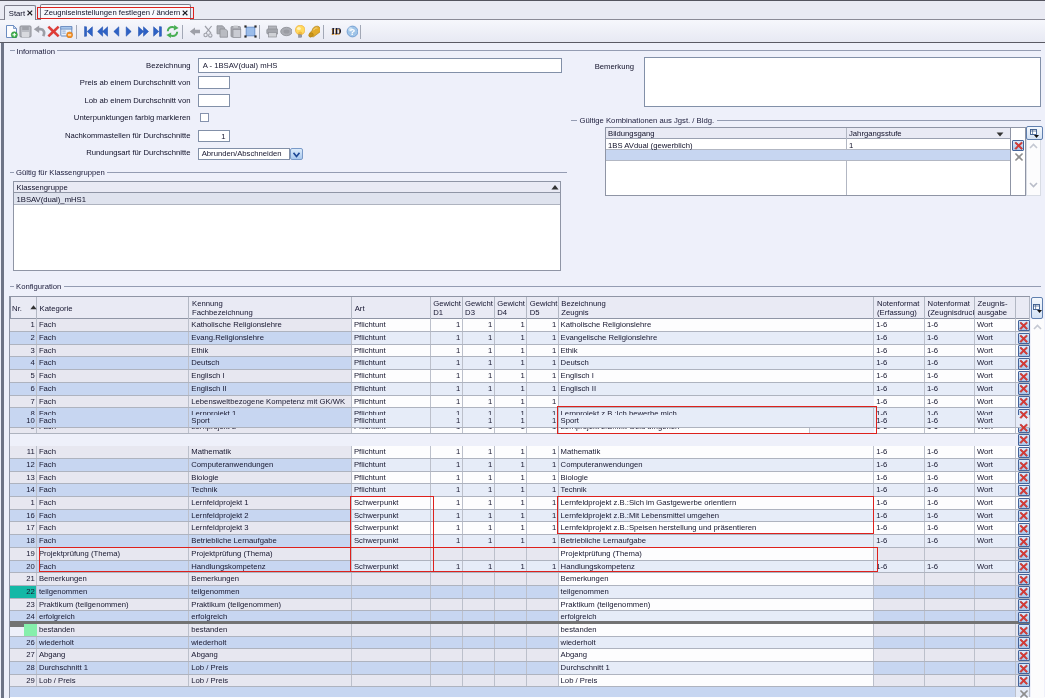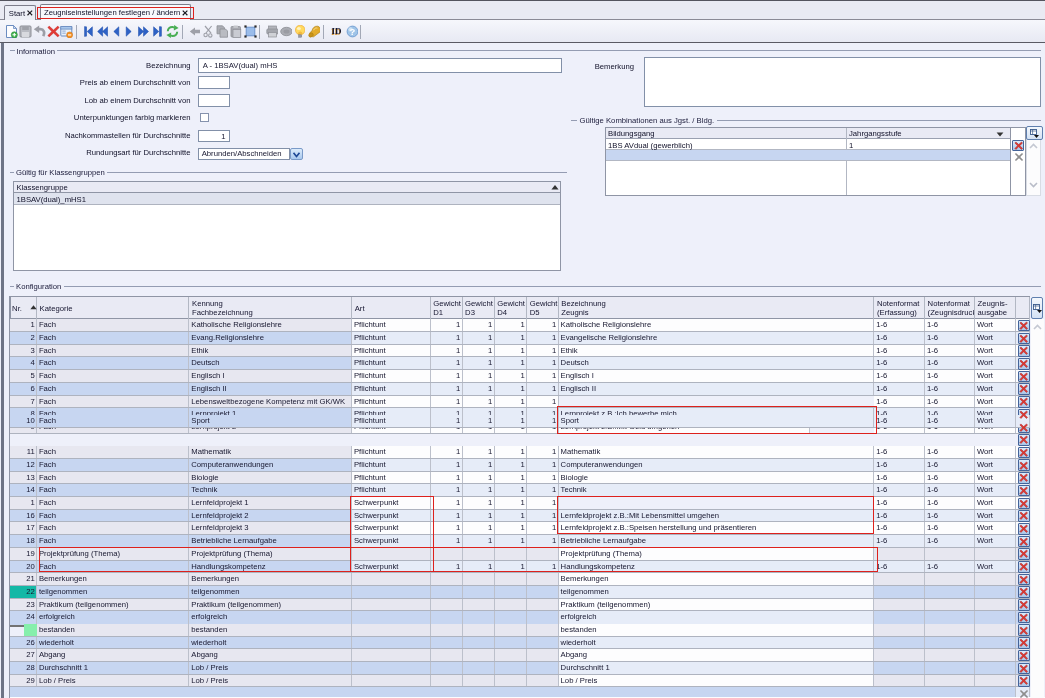--- a/index.html
+++ b/index.html
@@ -500,20 +500,21 @@
   </svg>
 <div class="row" style="top:497.0558px;height:12.6897px;border-bottom:1px solid #aeb3bf">
     <div class="cell cr" style="left:0.0px;width:27.5px;background:#e7e7f0">1</div>
     <div class="cell " style="left:27.5px;width:152.4px;background:#e7e7f0">Fach</div>
     <div class="cell " style="left:179.9px;width:162.7px;background:#e7e7f0">Lernfeldprojekt 1</div>
     <div class="cell " style="left:342.59999999999997px;width:78.5px;background:#fdfdfe">Schwerpunkt</div>
     <div class="cell cr" style="left:421.09999999999997px;width:31.900000000000034px;background:#fdfdfe">1</div>
     <div class="cell cr" style="left:453.0px;width:32.099999999999966px;background:#fdfdfe">1</div>
     <div class="cell cr" style="left:485.09999999999997px;width:32.50000000000006px;background:#fdfdfe">1</div>
     <div class="cell cr" style="left:517.6px;width:31.59999999999991px;background:#fdfdfe">1</div>
+    <div class="cell " style="left:549.1999999999999px;width:315.70000000000005px;background:#fdfdfe">Lernfeldprojekt z.B.:Sich im Gastgewerbe orientiern</div>
     <div class="cell " style="left:864.9px;width:50.60000000000002px;background:#fdfdfe">1-6</div>
     <div class="cell " style="left:915.5px;width:50.0px;background:#fdfdfe">1-6</div>
     <div class="cell " style="left:965.5px;width:40.69999999999993px;background:#fdfdfe">Wort</div>
     <div class="cell " style="left:1006.1999999999999px;width:14.700000000000045px;background:#fdfdfe"></div>
   </div>
 <div class="xbtn" style="left:1018.2px;top:497.5558px"></div>
 <svg style="position:absolute;left:1019.3px;top:498.6558px;width:9.4px;height:9.4px;z-index:4" viewBox="0 0 12 12">
     <path d="M2.4 1.2 L6 4.6 L9.6 1.2 L10.9 2.5 L7.5 6 L10.9 9.5 L9.6 10.8 L6 7.4 L2.4 10.8 L1.1 9.5 L4.5 6 L1.1 2.5 Z" fill="#e03a33" stroke="#a61f1f" stroke-width="0.6"></path>
   </svg>
 <div class="row" style="top:509.7455px;height:12.6897px;border-bottom:1px solid #aeb3bf">
@@ -661,21 +662,21 @@
     <div class="cell " style="left:549.1999999999999px;width:315.70000000000005px;background:#fdfdfe">Praktikum (teilgenommen)</div>
     <div class="cell " style="left:864.9px;width:50.60000000000002px;background:#e7e7f0"></div>
     <div class="cell " style="left:915.5px;width:50.0px;background:#e7e7f0"></div>
     <div class="cell " style="left:965.5px;width:40.69999999999993px;background:#e7e7f0"></div>
     <div class="cell " style="left:1006.1999999999999px;width:14.700000000000045px;background:#e7e7f0"></div>
   </div>
 <div class="xbtn" style="left:1018.2px;top:599.0734px"></div>
 <svg style="position:absolute;left:1019.3px;top:600.1734px;width:9.4px;height:9.4px;z-index:4" viewBox="0 0 12 12">
     <path d="M2.4 1.2 L6 4.6 L9.6 1.2 L10.9 2.5 L7.5 6 L10.9 9.5 L9.6 10.8 L6 7.4 L2.4 10.8 L1.1 9.5 L4.5 6 L1.1 2.5 Z" fill="#e03a33" stroke="#a61f1f" stroke-width="0.6"></path>
   </svg>
-<div class="row" style="top:611.2631px;height:16px;border-bottom:2px solid #737373">
+<div class="row" style="top:611.2631px;height:16px;border-bottom:6px solid #737373">
     <div class="cell cr" style="left:0.0px;width:27.5px;background:#c7d6f1">24</div>
     <div class="cell " style="left:27.5px;width:152.4px;background:#c7d6f1">erfolgreich</div>
     <div class="cell " style="left:179.9px;width:162.7px;background:#c7d6f1">erfolgreich</div>
     <div class="cell " style="left:342.59999999999997px;width:78.5px;background:#c7d6f1"></div>
     <div class="cell cr" style="left:421.09999999999997px;width:31.900000000000034px;background:#c7d6f1"></div>
     <div class="cell cr" style="left:453.0px;width:32.099999999999966px;background:#c7d6f1"></div>
     <div class="cell cr" style="left:485.09999999999997px;width:32.50000000000006px;background:#c7d6f1"></div>
     <div class="cell cr" style="left:517.6px;width:31.59999999999991px;background:#c7d6f1"></div>
     <div class="cell " style="left:549.1999999999999px;width:315.70000000000005px;background:#e6ecf8">erfolgreich</div>
     <div class="cell " style="left:864.9px;width:50.60000000000002px;background:#c7d6f1"></div>

